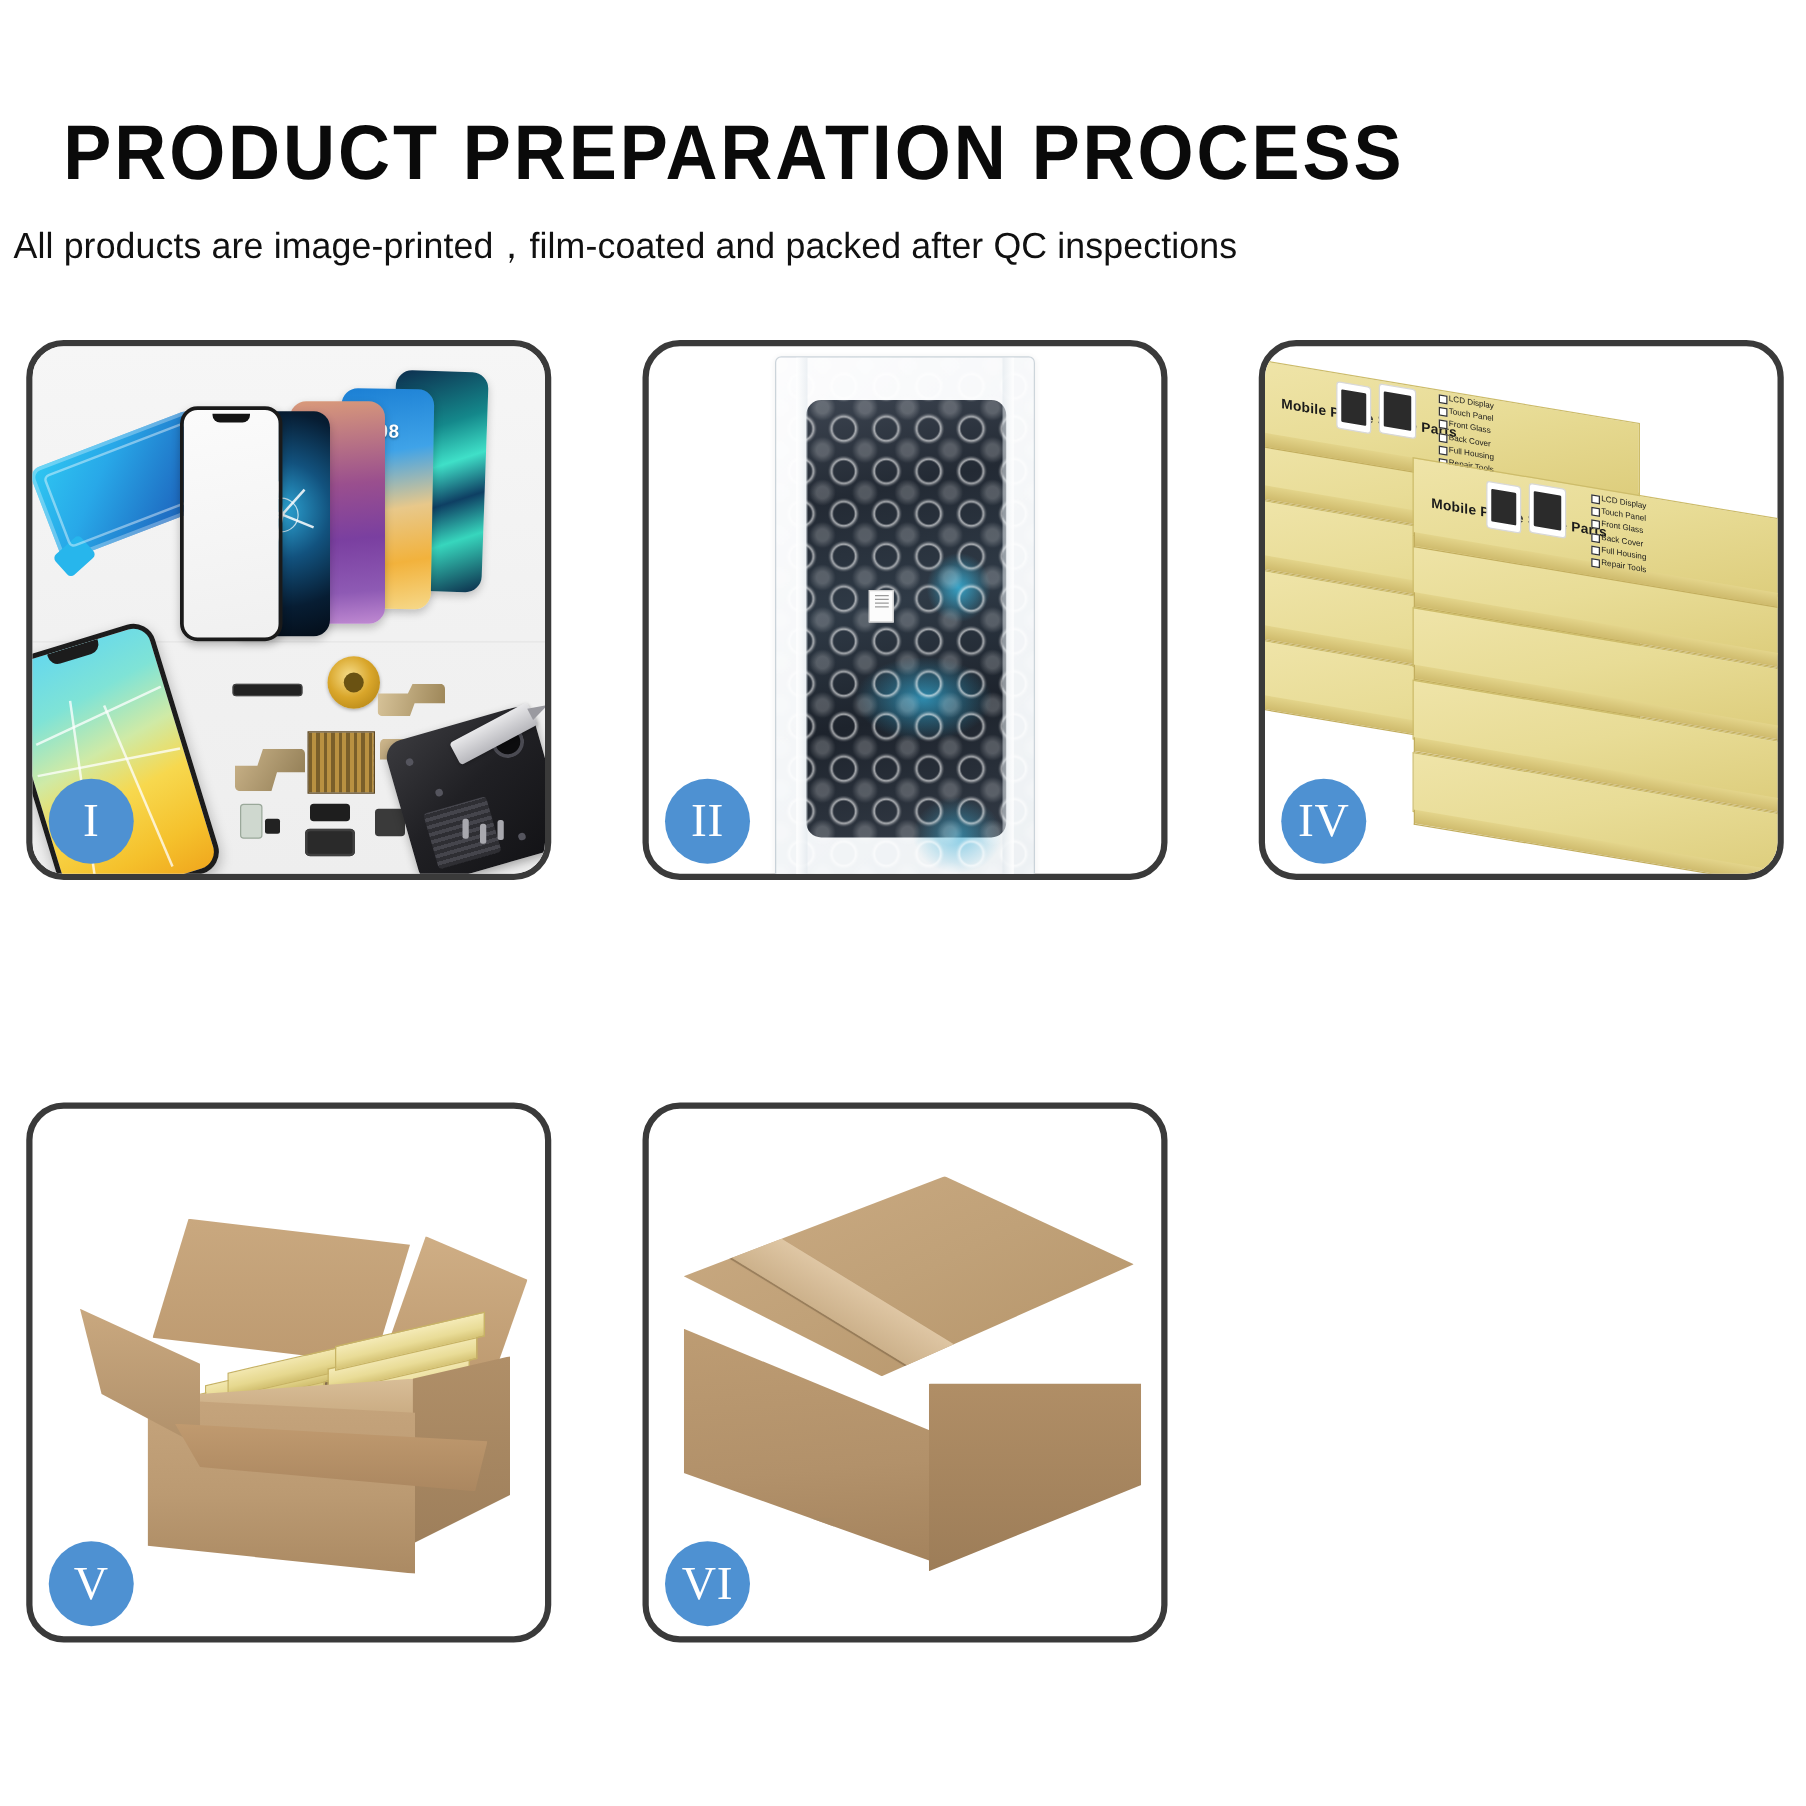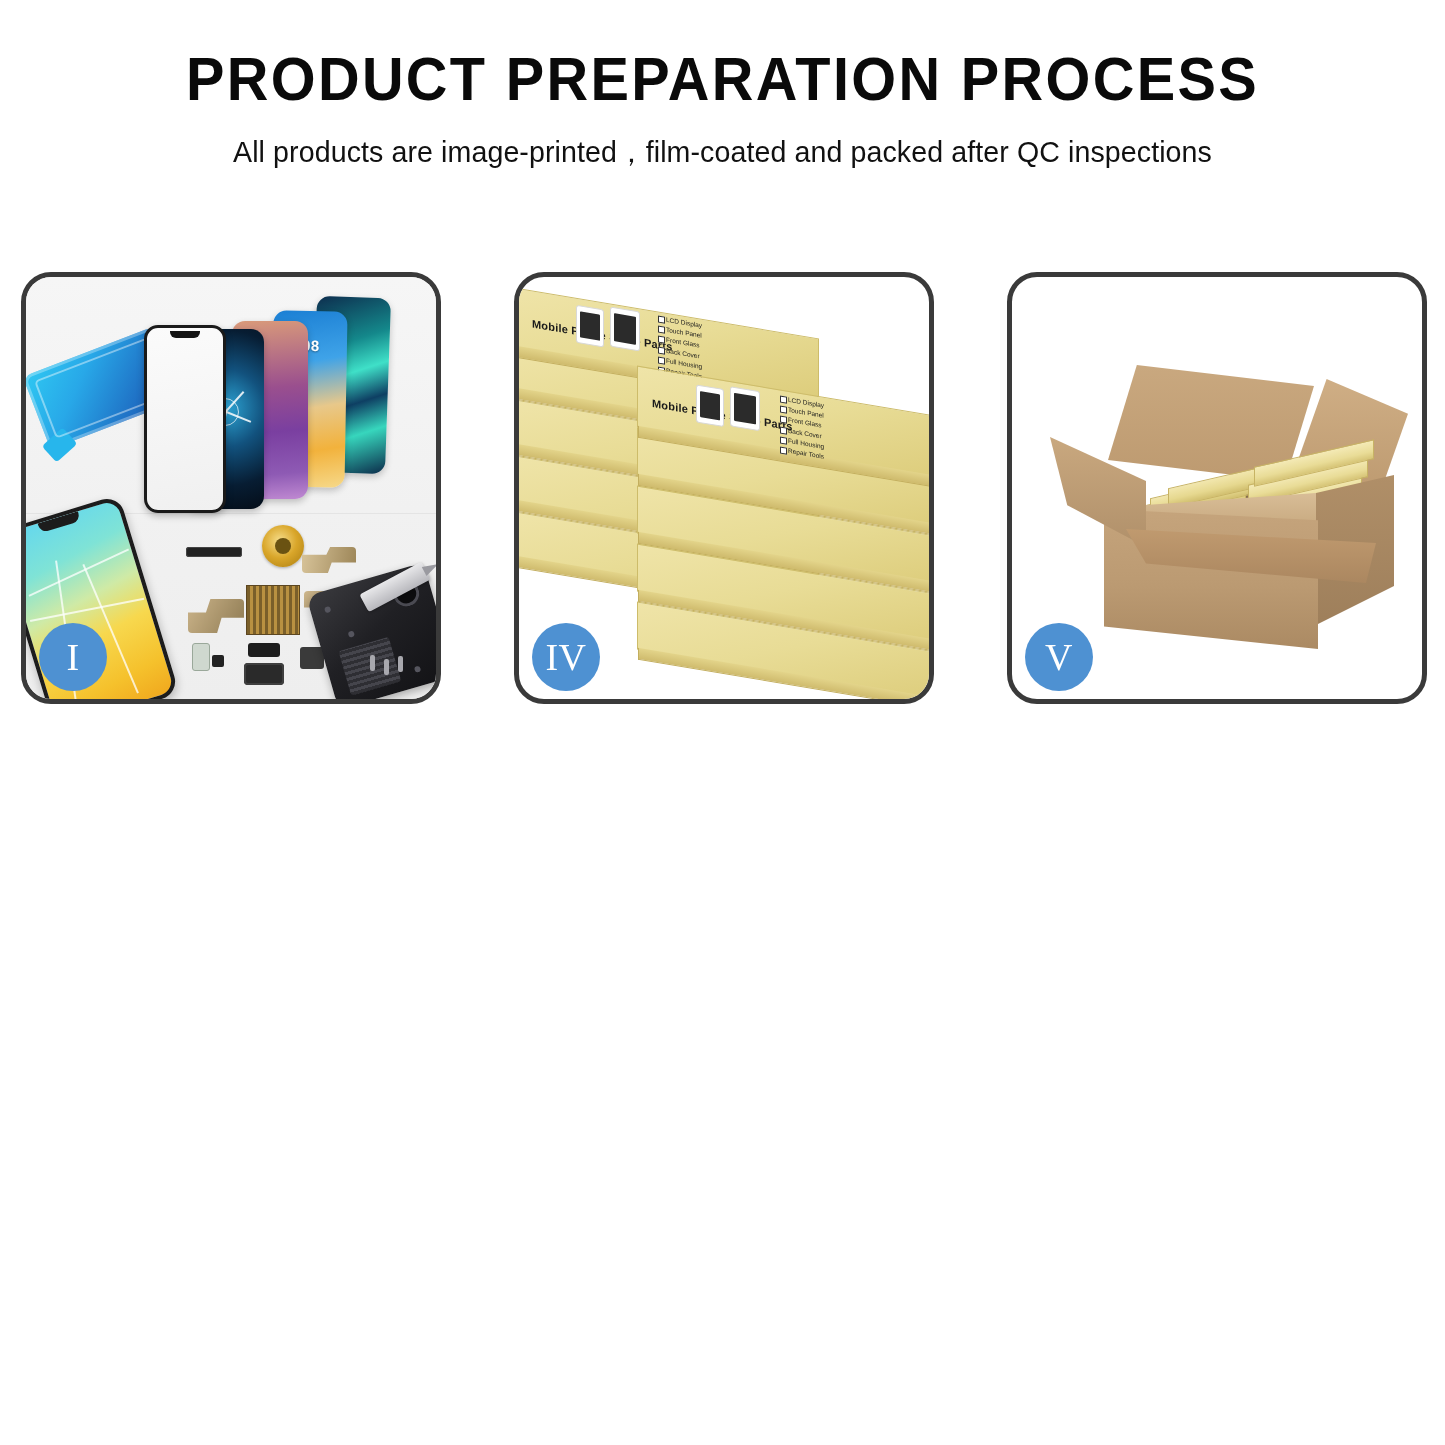--- a/index.html
+++ b/index.html
@@ -11,22 +11,21 @@
     width: 1445px;
     height: 1445px;
     font-family: "Liberation Sans", sans-serif;
     overflow: hidden;
     position: relative;
   }
 
   
   .header {
     width: 100%;
-    padding-top: 46px;
-    text-align: center;
+    padding-top: 90px;
   }
   .title {
     font-family: "Liberation Sans Narrow", "Liberation Sans", sans-serif;
     font-size: 62px;
     font-weight: 700;
     color: #0a0a0a;
     letter-spacing: 2.5px;
     line-height: 1.05;
     transform: scaleX(0.93);
     white-space: nowrap;
@@ -558,20 +557,39 @@
       <div class="tool"></div>
       <div class="screws">
         <i style="left:0;top:0;"></i>
         <i style="left:14px;top:4px;"></i>
         <i style="left:28px;top:1px;"></i>
       </div>
     </div>
     <div class="badge">I</div>
   </div>
 
+  <div class="panel">
+    <div class="stage">
+      <div class="bubblepack">
+        <div class="inner-screen">
+          <div class="cyan-a"></div>
+          <div class="cyan-b"></div>
+          <div class="cyan-c"></div>
+        </div>
+        <div class="pack-label">
+            <i></i>
+          </div>
+        <div class="bubbles"></div>
+        <div class="bubbles2"></div>
+        <div class="seam-l"></div>
+        <div class="seam-r"></div>
+      </div>
+    </div>
+    <div class="badge">II</div>
+  </div>
 
 
   <div class="panel">
     <div class="stage">
       <div class="stack-wrap">
 
         <div class="sbox" style="left:-4px; top:92px; width:302px; height:44px; transform:skewY(9.5deg); z-index:1;">
           <div class="edge"></div>
         </div>
         <div class="sbox" style="left:-4px; top:148px; width:302px; height:44px; transform:skewY(9.5deg); z-index:1;">
@@ -665,14 +683,31 @@
         <div class="c-rim"></div>
         <div class="c-side"></div>
         <div class="c-front"></div>
         <div class="flap-left"></div>
         <div class="flap-front"></div>
       </div>
     </div>
     <div class="badge">V</div>
   </div>
 
+  <div class="panel">
+    <div class="stage">
+      <div class="sealed">
+        <div class="s-shadowpad"></div>
+        <div class="s-top">
+          <div class="s-seam"></div>
+          <div class="s-tape"></div>
+        </div>
+        <div class="s-front">
+          <div class="s-tab1"></div>
+
+        </div>
+        <div class="s-right"></div>
+      </div>
+    </div>
+    <div class="badge">VI</div>
+  </div>
 
 </div>
 
 </body></html>

